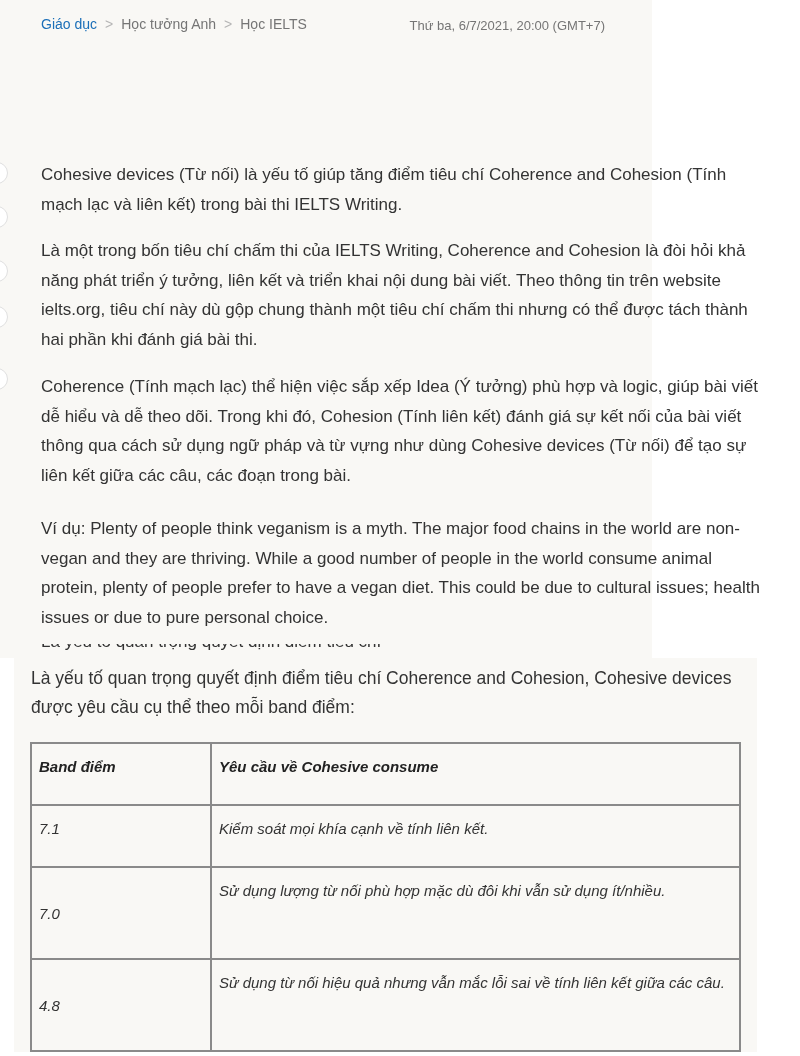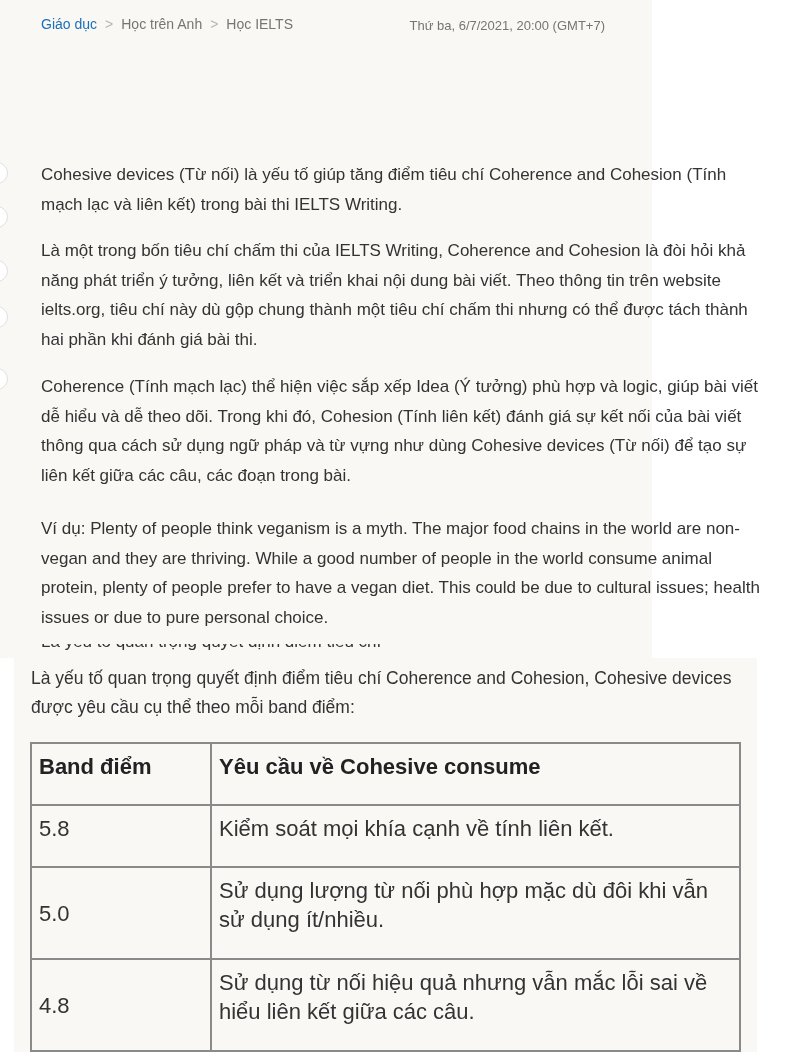--- a/index.html
+++ b/index.html
@@ -42,21 +42,21 @@
   .lower-area {
     position: absolute; left: 14px; top: 658px; width: 743px; height: 394px;
     background: #f9f8f5;
   }
   .lower-intro {
     position: absolute; left: 17px; top: 6px; width: 710px;
     font-size: 17.5px; line-height: 29px; color: #333;
   }
   table.band-table {
     position: absolute; left: 16px; top: 84px; width: 711px;
-    border-collapse: collapse; font-size: 22px; color: #333;
+    border-collapse: collapse; font-size: 15px; color: #333; font-style: italic;
   }
   table.band-table th, table.band-table td {
     border: 2px solid #8a8a8a; text-align: left; vertical-align: top;
     padding: 8px 7px; line-height: 29px;
   }
   table.band-table th { font-weight: bold; height: 44px; color: #222; }
   table.band-table td.score { vertical-align: middle; width: 164px; }
   table.band-table tr.r1 td { height: 44px; }
   table.band-table tr.r2 td, table.band-table tr.r3 td { height: 74px; border-radius: 22px; }
 </style>
@@ -67,21 +67,21 @@
 
   <div class="side-circle" style="top:162px"></div>
   <div class="side-circle" style="top:206px"></div>
   <div class="side-circle" style="top:260px"></div>
   <div class="side-circle" style="top:306px"></div>
   <div class="side-circle" style="top:368px"></div>
 
   <div class="breadcrumb">
     <span class="crumb-first">Giáo dục</span>
     <span class="sep">&gt;</span>
-    <span>Học trên Anh</span>
+    <span>Học tưởng Anh</span>
     <span class="sep">&gt;</span>
     <span>Học IELTS</span>
   </div>
 
   <div class="timestamp">Thứ ba, 6/7/2021, 20:00 (GMT+7)</div>
 
 
   <p class="body-text" style="top:236px;margin:0">Là một trong bốn tiêu chí chấm thi của IELTS Writing, Coherence and Cohesion là đòi hỏi khả năng phát triển ý tưởng, liên kết và triển khai nội dung bài viết. Theo thông tin trên website ielts.org, tiêu chí này dù gộp chung thành một tiêu chí chấm thi nhưng có thể được tách thành hai phần khi đánh giá bài thi.</p>
   <p class="body-text" style="top:160px;margin:0">Cohesive devices (Từ nối) là yếu tố giúp tăng điểm tiêu chí Coherence and Cohesion (Tính mạch lạc và liên kết) trong bài thi IELTS Writing.</p>
   <p class="body-text" style="top:514px;margin:0">Ví dụ: Plenty of people think veganism is a myth. The major food chains in the world are non-vegan and they are thriving. While a good number of people in the world consume animal protein, plenty of people prefer to have a vegan diet. This could be due to cultural issues; health issues or due to pure personal choice.</p>
@@ -97,26 +97,26 @@
 
   <table class="band-table">
     <thead>
       <tr>
         <th style="width:164px">Band điểm</th>
         <th>Yêu cầu về Cohesive consume</th>
       </tr>
     </thead>
     <tbody>
       <tr class="r1">
-        <td class="score" style="vertical-align:top">5.8</td>
+        <td class="score" style="vertical-align:top">7.1</td>
         <td>Kiểm soát mọi khía cạnh về tính liên kết.</td>
       </tr>
       <tr class="r2">
-        <td class="score">5.0</td>
+        <td class="score">7.0</td>
         <td>Sử dụng lượng từ nối phù hợp mặc dù đôi khi vẫn sử dụng ít/nhiều.</td>
       </tr>
       <tr class="r3">
         <td class="score">4.8</td>
-        <td>Sử dụng từ nối hiệu quả nhưng vẫn mắc lỗi sai về hiểu liên kết giữa các câu.</td>
+        <td>Sử dụng từ nối hiệu quả nhưng vẫn mắc lỗi sai về tính liên kết giữa các câu.</td>
       </tr>
     </tbody>
   </table>
 </div>
 
 </body></html>

